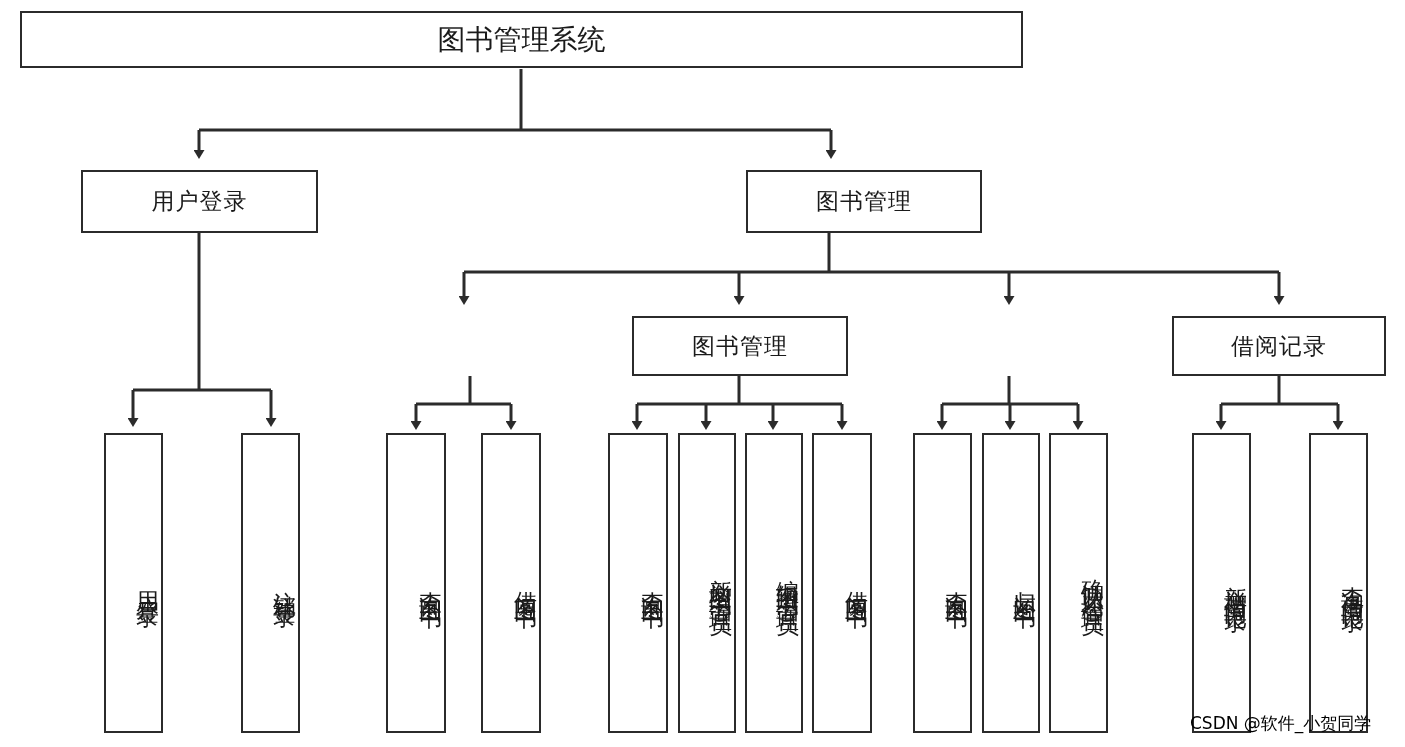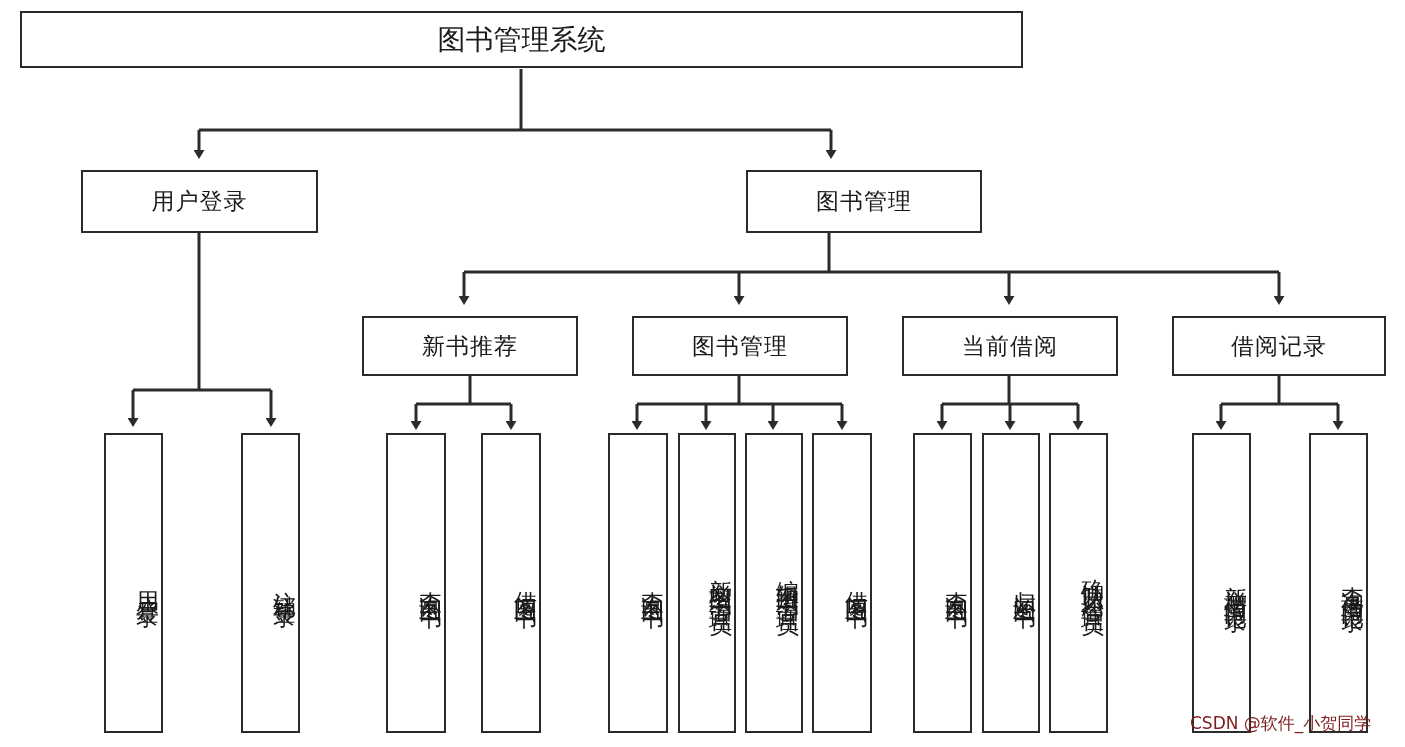--- a/index.html
+++ b/index.html
@@ -33,21 +33,21 @@
     padding-top:14px;
     padding-bottom:14px;
     align-items:flex-start;
     justify-content:center;
     white-space:nowrap;
   }
   .watermark{
     position:absolute;
     left:1190px;top:712px;
     font-size:17px;
-    color:#7f1d1d;
+    color:#000000;
     z-index:3;
     white-space:nowrap;
   }
 </style>
 </head>
 <body>
 
 <div id="canvas">
 
   <svg id="wires" viewBox="0 0 1405 747">
@@ -98,23 +98,21 @@
       <path d="M1221,404 L1221,423" marker-end="url(#ah)"></path>
       <path d="M1338,404 L1338,423" marker-end="url(#ah)"></path>
     </g>
   </svg>
 
   <div class="node root" style="left:20px;top:11px;width:1003px;height:57px;">图书管理系统</div>
 
   <div class="node h" style="left:81px;top:170px;width:237px;height:63px;">用户登录</div>
   <div class="node h" style="left:711px;top:170px;width:236px;height:63px;margin-left:35px;">图书管理</div>
 
-  <div class="node h" style="left:362px;top:316px;width:216px;height:60px;">新书推荐</div>
   <div class="node h" style="left:632px;top:316px;width:216px;height:60px;">图书管理</div>
-  <div class="node h" style="left:902px;top:316px;width:216px;height:60px;">当前借阅</div>
   <div class="node h" style="left:1172px;top:316px;width:214px;height:60px;">借阅记录</div>
 
   <div class="node v" style="left:104px;top:433px;width:59px;height:300px;">用户登录</div>
   <div class="node v" style="left:241px;top:433px;width:59px;height:300px;">注销登录</div>
 
   <div class="node v" style="left:386px;top:433px;width:60px;height:300px;">查询图书</div>
   <div class="node v" style="left:481px;top:433px;width:60px;height:300px;">借阅图书</div>
 
   <div class="node v" style="left:608px;top:433px;width:60px;height:300px;">查询图书</div>
   <div class="node v" style="left:678px;top:433px;width:58px;height:300px;">新增图书（管理员）</div>

